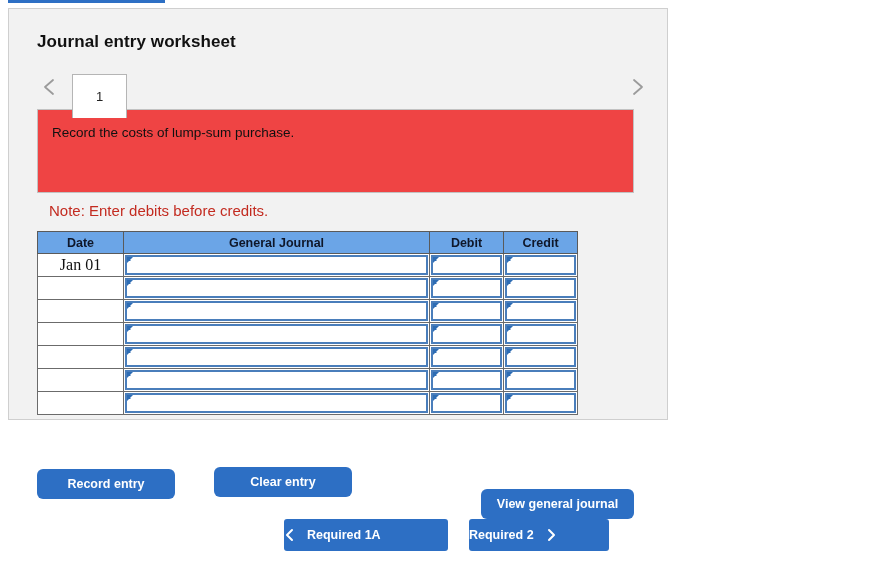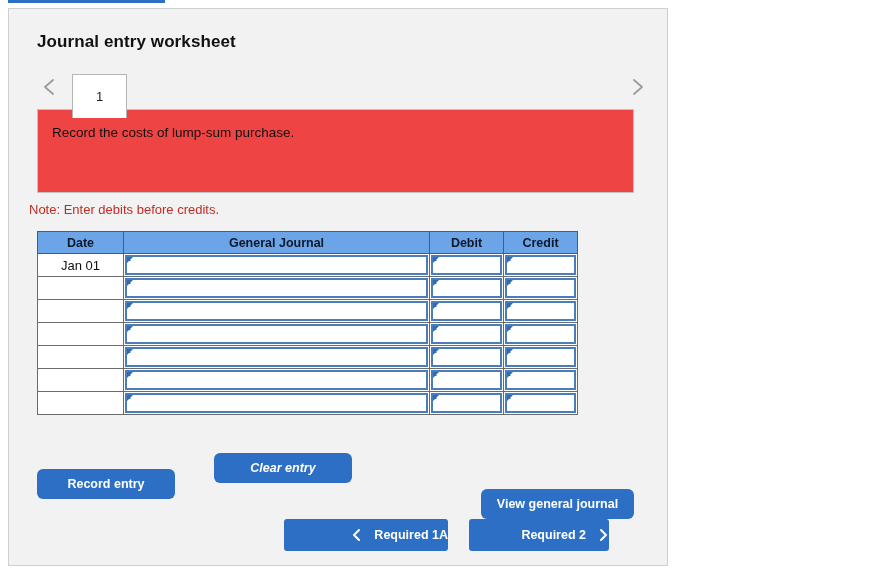--- a/index.html
+++ b/index.html
@@ -24,21 +24,21 @@
     height: 3px;
     background: #2D6FC4;
   }
 
   
   .panel {
     position: absolute;
     left: 8px;
     top: 8px;
     width: 660px;
-    height: 558px;
+    height: 412px;
     background: #F2F2F2;
     border: 1px solid #CFCFCF;
     box-sizing: border-box;
     padding-left: 40px;
   }
 
   .panel-title {
     position: absolute;
     left: 28px;
     top: 23px;
@@ -101,23 +101,23 @@
   .descbox-text {
     position: absolute;
     left: 14px;
     top: 15px;
     font-size: 13.5px;
     color: #111111;
   }
 
   .note {
     position: absolute;
-    left: 20px;
+    left: 40px;
     top: 193px;
-    font-size: 13px;
+    font-size: 15px;
     color: #C32B20;
   }
 
   
   .jtable {
     position: absolute;
     left: 28px;
     top: 222px;
     border-collapse: collapse;
     table-layout: fixed;
@@ -139,22 +139,23 @@
     padding: 0;
     vertical-align: middle;
   }
   .col-date    { width: 86px; }
   .col-journal { width: 306px; }
   .col-debit   { width: 74px; }
   .col-credit  { width: 74px; }
 
   .td-date {
     text-align: center;
-    font-size: 13px;
+    font-size: 16px;
     color: #111111;
+    font-family: Liberation Serif, serif;
   }
 
   
   .cellbox {
     position: relative;
     width: 100%;
     height: 20px;
     border: 2px solid #4A7EBB;
     box-sizing: border-box;
     background: #ffffff;
@@ -193,36 +194,36 @@
     border-radius: 6px;
     cursor: pointer;
     display: flex;
     align-items: center;
     justify-content: center;
     font-family: "Liberation Sans", sans-serif;
     padding: 0;
     margin-top: 36px;
   }
   .btn-record  { left: 28px;  top: 424px; width: 138px; height: 30px; }
-  .btn-clear   { left: 205px; top: 408px; width: 138px; height: 30px; font-style: italic; }
+  .btn-clear   { left: 205px; top: 422px; width: 138px; height: 30px; }
   .btn-view    { left: 472px; top: 444px; width: 153px; height: 30px; }
 
   
   .nav-btn {
     position: absolute;
     background: #2D6FC4;
     color: #ffffff;
     font-size: 12.5px;
     font-weight: bold;
     border: none;
     border-radius: 3px;
     cursor: pointer;
     display: flex;
     align-items: center;
-    justify-content: flex-end;
+    justify-content: flex-start;
     gap: 12px;
     font-family: "Liberation Sans", sans-serif;
     padding: 0;
   }
   .nav-prev { left: 284px; top: 519px; width: 164px; height: 32px; }
   .nav-next { left: 469px; top: 519px; width: 140px; height: 32px; }
   .nav-btn svg { display: block; }
 </style>
 </head>
 <body>

